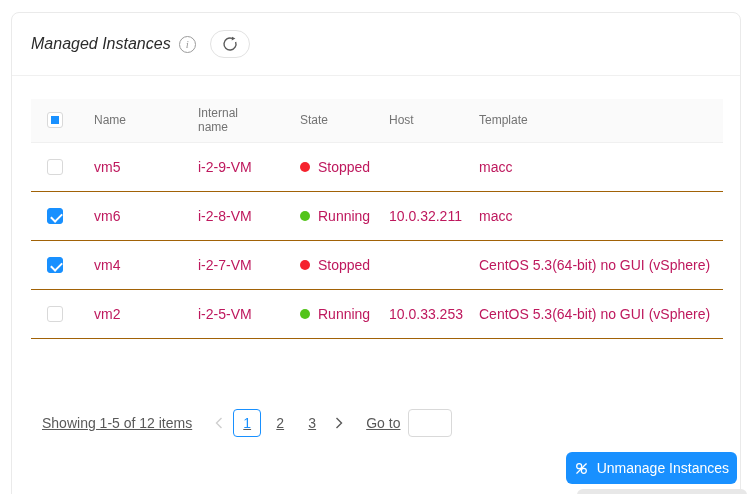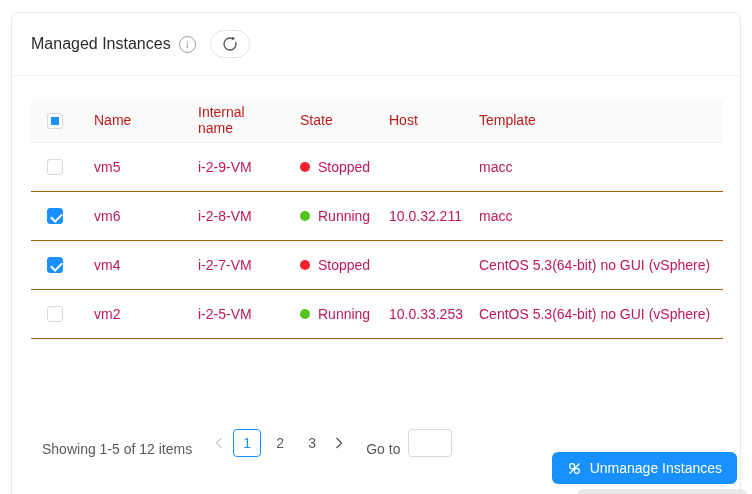--- a/index.html
+++ b/index.html
@@ -9,39 +9,40 @@
     background:#fff; font-family:"Liberation Sans", sans-serif;
     font-size:14px; color:#595959;
   }
   .card {
     position:absolute; left:11px; top:12px; width:730px; height:500px;
     background:#fff; border:1px solid #eaeaea; border-radius:8px 8px 0 0;
   }
   .card-header {
     display:flex; align-items:center; height:63px; padding:0 19px;
     border-bottom:1px solid #f0f0f0;
+    font-style:italic;
   }
   .card-title { font-size:16px; color:#2b2b2b; }
   .info-icon {
     width:17px; height:17px; margin-left:8px; border:1px solid #9b9b9b;
     border-radius:50%; color:#9b9b9b; font-size:11px; line-height:15px;
     text-align:center; font-family:"Liberation Serif", serif;
   }
   .refresh-btn {
     margin-left:14px; width:40px; height:28px; background:#fff;
     border:1px solid #e2e2e2; border-radius:14px;
     display:flex; align-items:center; justify-content:center; cursor:pointer;
   }
   table.grid {
     width:692px; margin:23px 19px 0 19px; border-collapse:collapse;
     table-layout:fixed;
   }
   table.grid th {
-    height:43px; background:#fafafa; color:#b91c1c; font-weight:500;
-    font-size:14px; text-align:left; padding:0 16px;
+    height:43px; background:#fafafa; color:#737373; font-weight:500;
+    font-size:12px; text-align:left; padding:0 16px;
     border-bottom:1px solid #f0f0f0;
   }
   table.grid td {
     height:49px; padding:0 16px; color:#be185d;
     border-bottom:1px solid #a16207; white-space:nowrap; overflow:hidden;
   }
   th.cb-col, td.cb-col { text-align:center; padding:0; }
   .cb {
     position:relative; display:inline-block; width:16px; height:16px;
     border:1px solid #d9d9d9; border-radius:3px; background:#fff;
@@ -57,22 +58,22 @@
     background:#1890ff;
   }
   .state-wrap { display:flex; align-items:center; }
   .state-dot {
     width:10px; height:10px; border-radius:50%; margin-right:8px;
     background:#bbb; flex:none;
   }
   td[data-state="Stopped"] .state-dot { background:#f5222d; }
   td[data-state="Running"] .state-dot { background:#52c41a; }
   .pagination {
-    position:absolute; left:30px; top:416px; height:28px;
-    display:flex; align-items:flex-end; color:#595959;
+    position:absolute; left:30px; top:396px; height:28px;
+    display:flex; align-items:center; color:#595959;text-decoration:underline;
   }
   .pg-summary { margin-right:16px; }
   .pg-btn {
     width:22px; height:28px; display:flex; align-items:center;
     justify-content:center; cursor:pointer;
   }
   .pg-prev { color:#cfcfcf; cursor:default; }
   .pg-next { color:#595959; }
   .pg-item {
     min-width:26px; height:28px; margin:0 3px; display:flex;
@@ -81,21 +82,21 @@
   }
   .pg-item.active {
     border:1px solid #1890ff; color:#1890ff; width:28px; background:#fff;
   }
   .pg-goto-label { margin:0 8px 0 16px; }
   .pg-goto-input {
     width:44px; height:28px; border:1px solid #d9d9d9; border-radius:4px;
     background:#fff; font:inherit; padding:0 6px; color:#595959; outline:none;
   }
   .unmanage-btn {
-    position:absolute; right:15px; top:452px; height:32px; padding:0 15px;
+    position:absolute; right:15px; top:452px; height:32px; padding:0 8px;
     background:#1890ff; border:none; border-radius:6px; color:#fff;
     font-family:inherit; font-size:14px; display:flex; align-items:center;
     gap:8px; cursor:pointer;
   }
   .peek-edge {
     position:absolute; left:577px; top:489px; width:170px; height:10px;
     background:#e8e8e8; border-radius:6px 6px 0 0;
   }
 </style>
 </head>

